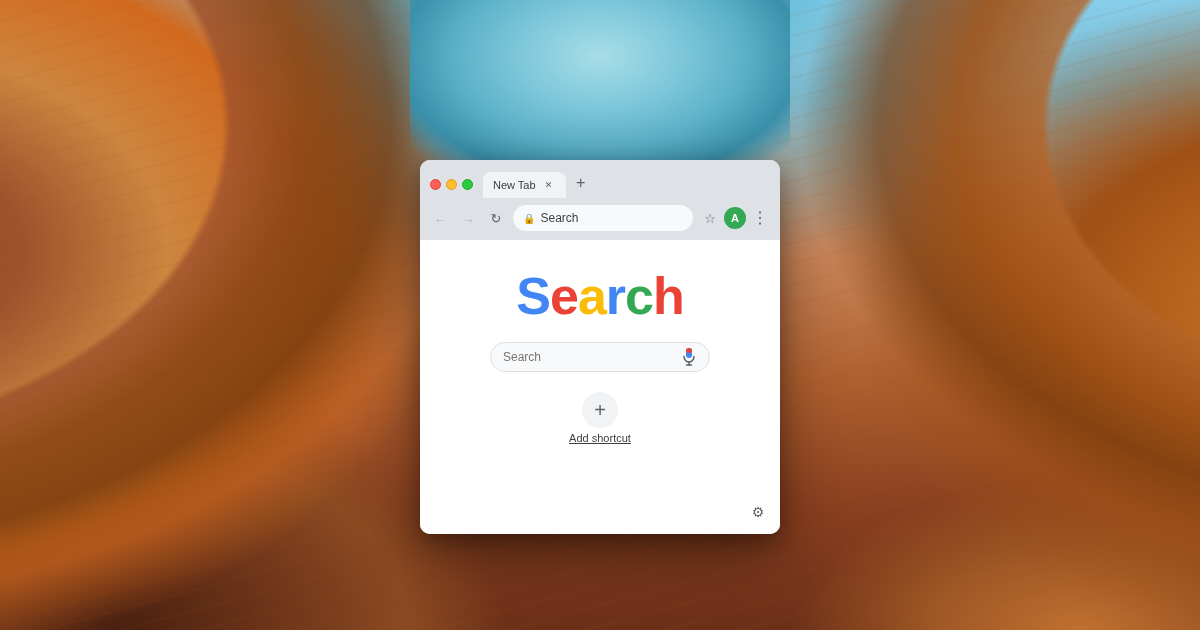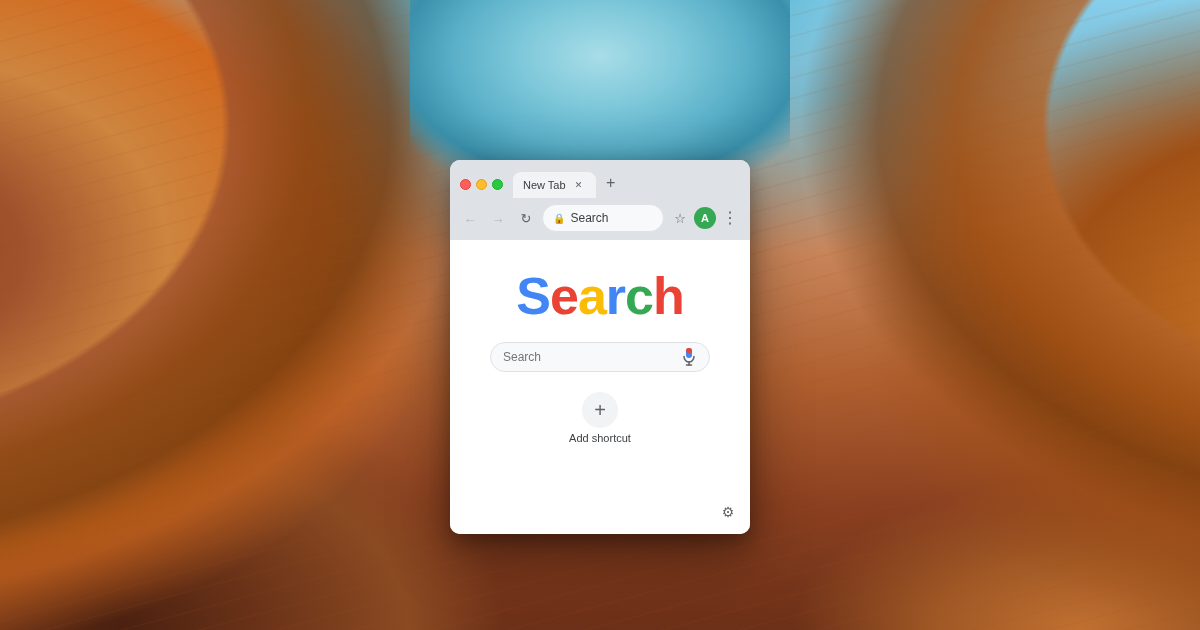--- a/index.html
+++ b/index.html
@@ -76,21 +76,21 @@
       background: radial-gradient(ellipse 70% 60% at 50% 20%, #a8dde8 0%, #7ec8da 30%, #5ab0c8 55%, #3a90aa 75%, transparent 90%);
       border-radius: 0 0 50% 50%;
     }
 
     
     .browser-window {
       position: absolute;
       top: 160px;
       left: 50%;
       transform: translateX(-50%);
-      width: 300px;
+      width: 360px;
       background: #f1f3f4;
       border-radius: 10px;
       box-shadow: 0 20px 60px rgba(0,0,0,0.4), 0 8px 20px rgba(0,0,0,0.3);
       overflow: hidden;
     }
 
     
     .title-bar {
       background: #dee1e6;
       padding: 10px 10px 0 10px;
@@ -316,20 +316,21 @@
       align-items: center;
       justify-content: center;
       font-size: 20px;
       color: #5f6368;
       cursor: pointer;
     }
 
     .add-shortcut-label {
       font-size: 11px;
       color: #3c4043;
+      text-decoration: underline;
     }
 
     
     .settings-row {
       background: white;
       padding: 0 10px 10px 10px;
       display: flex;
       justify-content: flex-end;
     }
 

